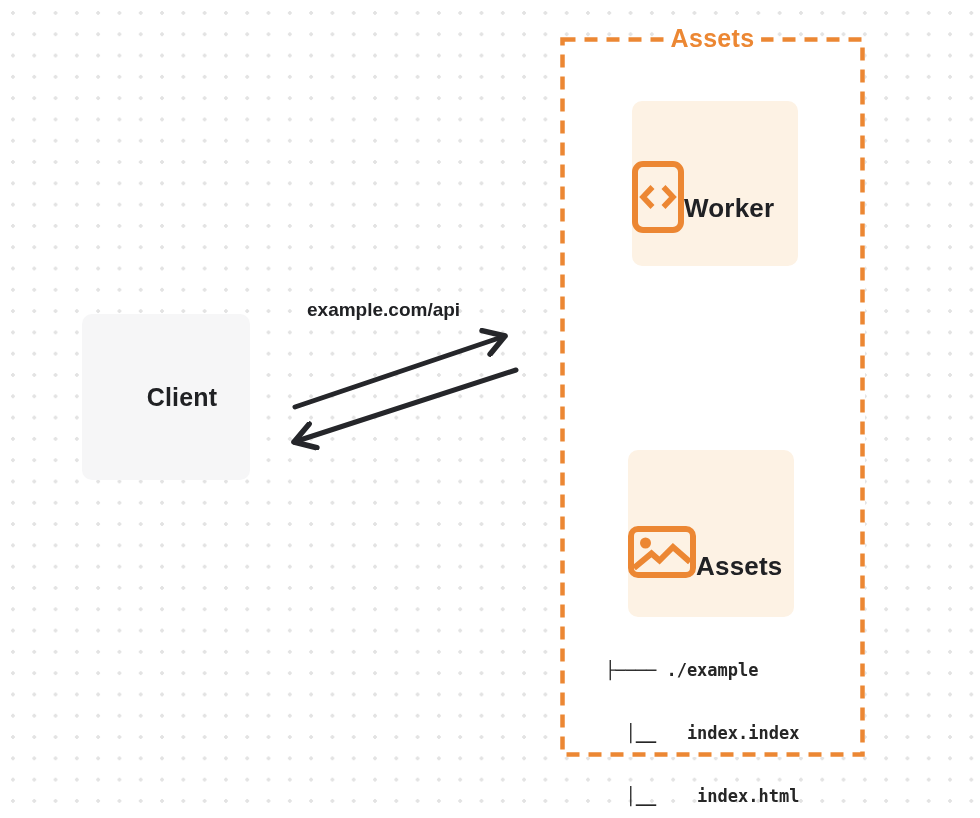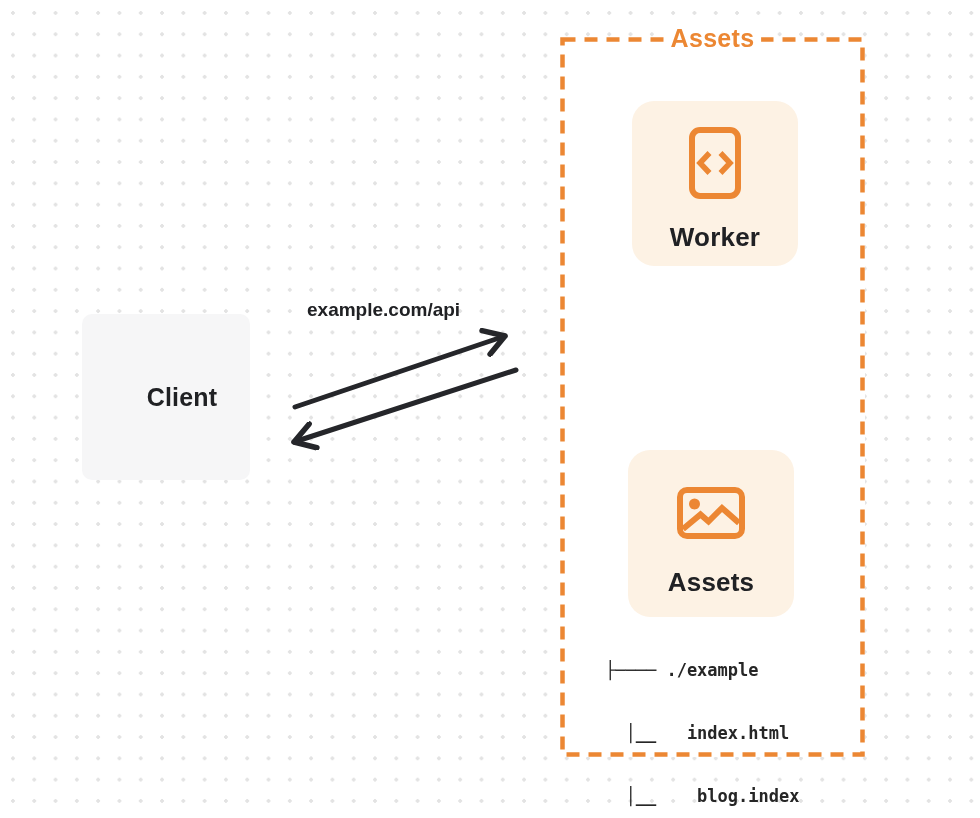--- a/index.html
+++ b/index.html
@@ -65,22 +65,22 @@
     font-size: 25px; font-weight: 700;
     color: #ec8733; letter-spacing: 0.3px;
     white-space: nowrap;
   }
 
   
   .card {
     position: absolute;
     width: 166px;
     background: #fdf2e4;
-    border-radius: 22px;
-    display: flex; flex-direction: column; align-items: center; text-align: center;
+    border-radius: 10px;
+    display: flex; flex-direction: row; align-items: center; text-align: center;
   }
   .card.worker { left: 72px; top: 64px;  height: 165px; padding-top: 26px; }
   .card.assets { left: 68px; top: 413px; height: 167px; padding-top: 37px; }
   .card .card-label {
     font-size: 26px; font-weight: 700; color: #202124; letter-spacing: 0.2px;
   }
   .card.worker .card-label { margin-top: 23px; }
   .card.assets .card-label { margin-top: 28px; }
 
   
@@ -135,19 +135,19 @@
       <svg width="68" height="52" viewBox="0 0 68 52" xmlns="http://www.w3.org/2000/svg" aria-hidden="true">
         <rect x="3" y="3" width="62" height="46" rx="7" fill="none" stroke="#ec8733" stroke-width="6"></rect>
         <circle cx="17.5" cy="17" r="5.5" fill="#ec8733"></circle>
         <polyline points="6,42 23.5,27.5 31.5,34.5 45,21 62,36" fill="none" stroke="#ec8733" stroke-width="6" stroke-linejoin="miter"></polyline>
       </svg>
       <div class="card-label">Assets</div>
     </div>
 
     <div class="file-tree">
       <div>├──── ./example</div>
-      <div>  │__   index.html</div>
-      <div>  │__    blog.index</div>
+      <div>  │__   index.index</div>
+      <div>  │__    index.html</div>
       
     </div>
   </div>
 
 </div>
 
 </body></html>

